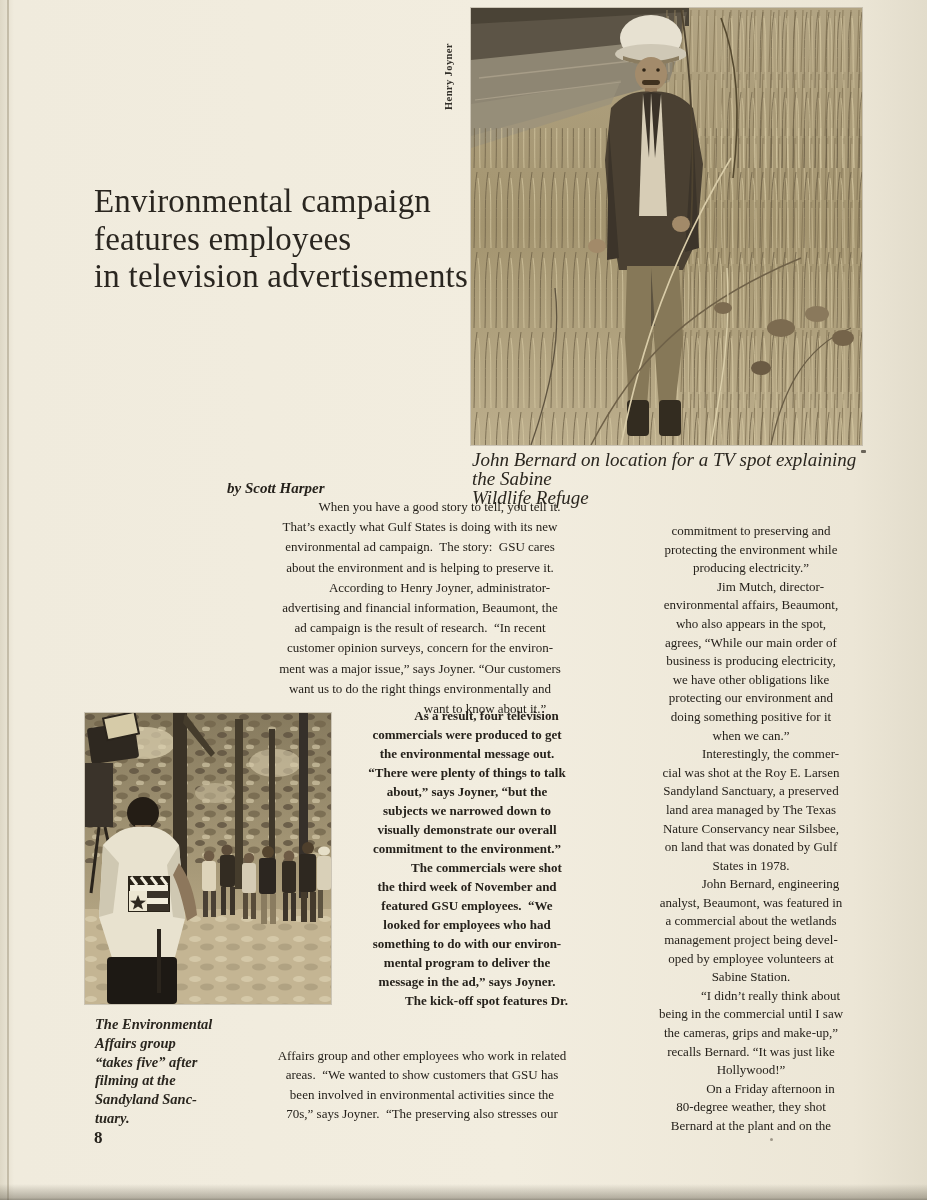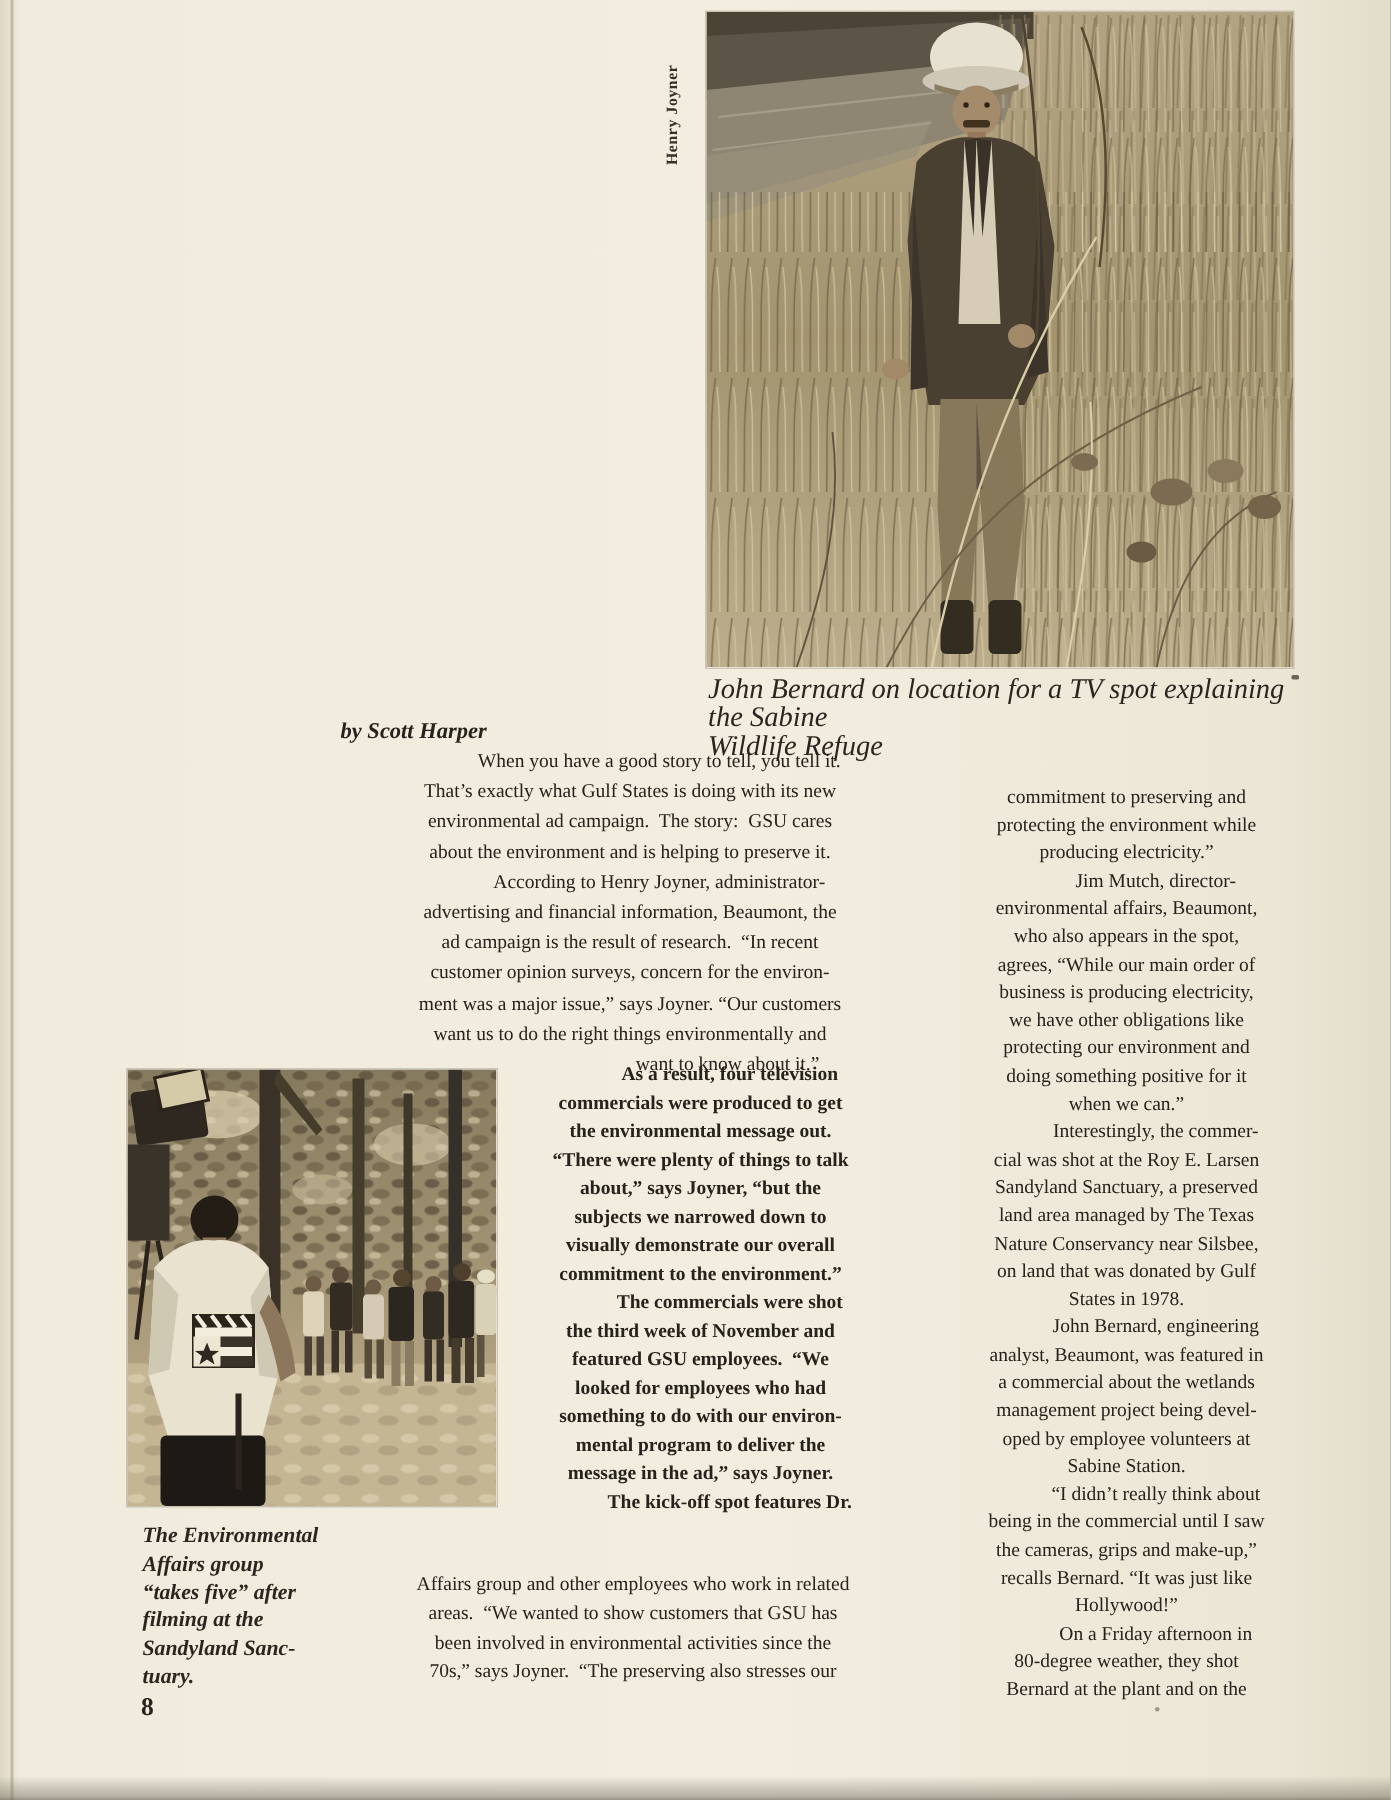--- a/index.html
+++ b/index.html
@@ -121,20 +121,23 @@
       <ellipse cx="372" cy="330" rx="11" ry="8" fill="#75644a"></ellipse>
       <ellipse cx="290" cy="360" rx="10" ry="7" fill="#6b5b44"></ellipse>
       <ellipse cx="252" cy="300" rx="9" ry="6" fill="#7c6b50"></ellipse>
       <path d="M250,10 C270,60 268,120 262,170" stroke="#55492f" stroke-width="1.6" fill="none"></path>
       <path d="M210,0 C220,60 224,140 220,220" stroke="#4e4330" stroke-width="1.8" fill="none"></path>
     </svg>
   </div>
 
   <div class="credit-vertical">Henry Joyner</div>
 
+  <div class="headline">Environmental campaign
+features employees
+in television advertisements</div>
 
   <div class="caption caption-top">John Bernard on location for a TV spot explaining the Sabine
 Wildlife Refuge</div>
 
   <div class="byline">by Scott Harper</div>
 
   <div class="textblock col-a">   When you have a good story to tell, you tell it.
 That’s exactly what Gulf States is doing with its new
 environmental ad campaign.  The story:  GSU cares
 about the environment and is helping to preserve it.

